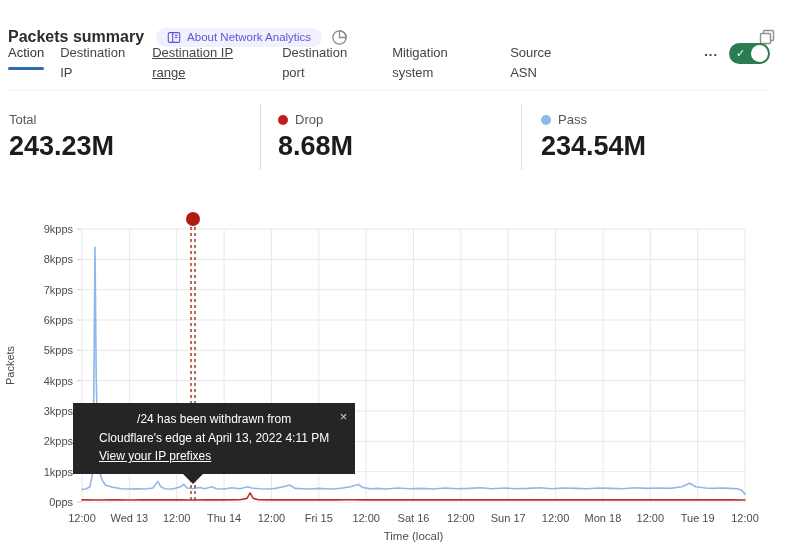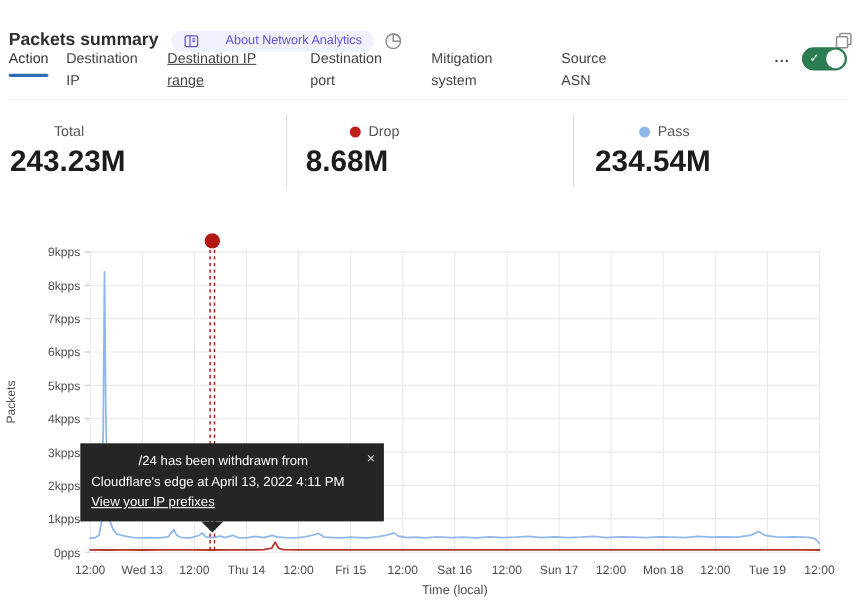--- a/index.html
+++ b/index.html
@@ -1,21 +1,21 @@
 <!DOCTYPE html>
 <html><head>
 <meta charset="utf-8">
 <style>
   html,body{margin:0;padding:0;background:#fff;}
   .page{position:relative;width:785px;height:555px;background:#fff;overflow:hidden;
         font-family:"Liberation Sans",sans-serif;color:#333;}
   
   .hdr{position:absolute;left:8px;top:8px;right:10px;height:26px;display:flex;align-items:center;margin-top:16px;}
   .title{font-size:16px;font-weight:700;color:#2d2d2d;}
-  .badge{margin-left:12px;display:inline-flex;align-items:center;gap:24px;background:#f1f0fd;
+  .badge{margin-left:12px;display:inline-flex;align-items:center;gap:6px;background:#f1f0fd;
          color:#6055d8;border-radius:11px;padding:3px 11px;font-size:11.5px;cursor:pointer;}
   .pie-ic{margin-left:9px;display:inline-flex;}
   .copy-ic{margin-left:auto;display:inline-flex;cursor:pointer;}
   
   .tabs{position:absolute;left:8px;top:43px;width:762px;height:47px;display:flex;align-items:flex-start;
         border-bottom:1px solid #f2f2f2;font-size:13px;color:#454545;}
   .tab{line-height:20px;cursor:pointer;flex:none;}
   .tab.active{position:relative;color:#333;}
   .tab.active::after{content:"";position:absolute;left:0;right:0;bottom:-7px;height:3px;
         background:#2d6cb5;border-radius:2px;}
@@ -32,28 +32,28 @@
   .toggle{position:relative;width:41px;height:21px;border-radius:11px;background:#2b7c51;
         flex:none;cursor:pointer;}
   .toggle .knob{position:absolute;top:2px;right:2px;width:17px;height:17px;border-radius:50%;background:#fff;}
   .toggle .check{position:absolute;left:7px;top:3px;color:#fff;font-size:11px;line-height:15px;}
   
   .stats{position:absolute;left:0;top:104px;width:785px;height:66px;display:flex;}
   .stat{box-sizing:border-box;padding-top:8px;}
   .s1{width:260px;padding-left:9px;}
   .s2{width:261px;padding-left:17px;border-left:1px solid #dcdcdc;}
   .s3{flex:1;padding-left:19px;border-left:1px solid #dcdcdc;}
-  .stat-label{font-size:13px;color:#565656;display:flex;align-items:center;gap:7px;margin-left:40px;}
+  .stat-label{font-size:13px;color:#565656;display:flex;align-items:center;gap:7px;}
   .dot{width:10px;height:10px;border-radius:50%;flex:none;}
   .stat-value{font-size:27px;font-weight:700;color:#1c1c1c;margin-top:4px;}
   
   .chart-svg{position:absolute;left:0;top:200px;}
   
   .tooltip{position:absolute;left:73px;top:403px;min-width:276px;width:max-content;box-sizing:border-box;
-        background:#262525;color:#fff;font-size:12px;line-height:1.55;padding:7px 26px 8px 10px;
+        background:#262525;color:#fff;font-size:12px;line-height:1.55;padding:7px 26px 8px 26px;
         white-space:nowrap;z-index:5;}
   .tooltip::after{content:"";position:absolute;top:100%;left:110px;width:0;height:0;
         border:10px solid transparent;border-top:10px solid #262525;border-bottom:none;}
   .tt-line1{text-align:center;}
   .tt-link{text-decoration:underline;cursor:pointer;display:inline-block;}
   .tt-close{position:absolute;top:4px;right:8px;color:#d6d6d6;font-size:13px;cursor:pointer;}
 </style>
 </head>
 <body>
 

